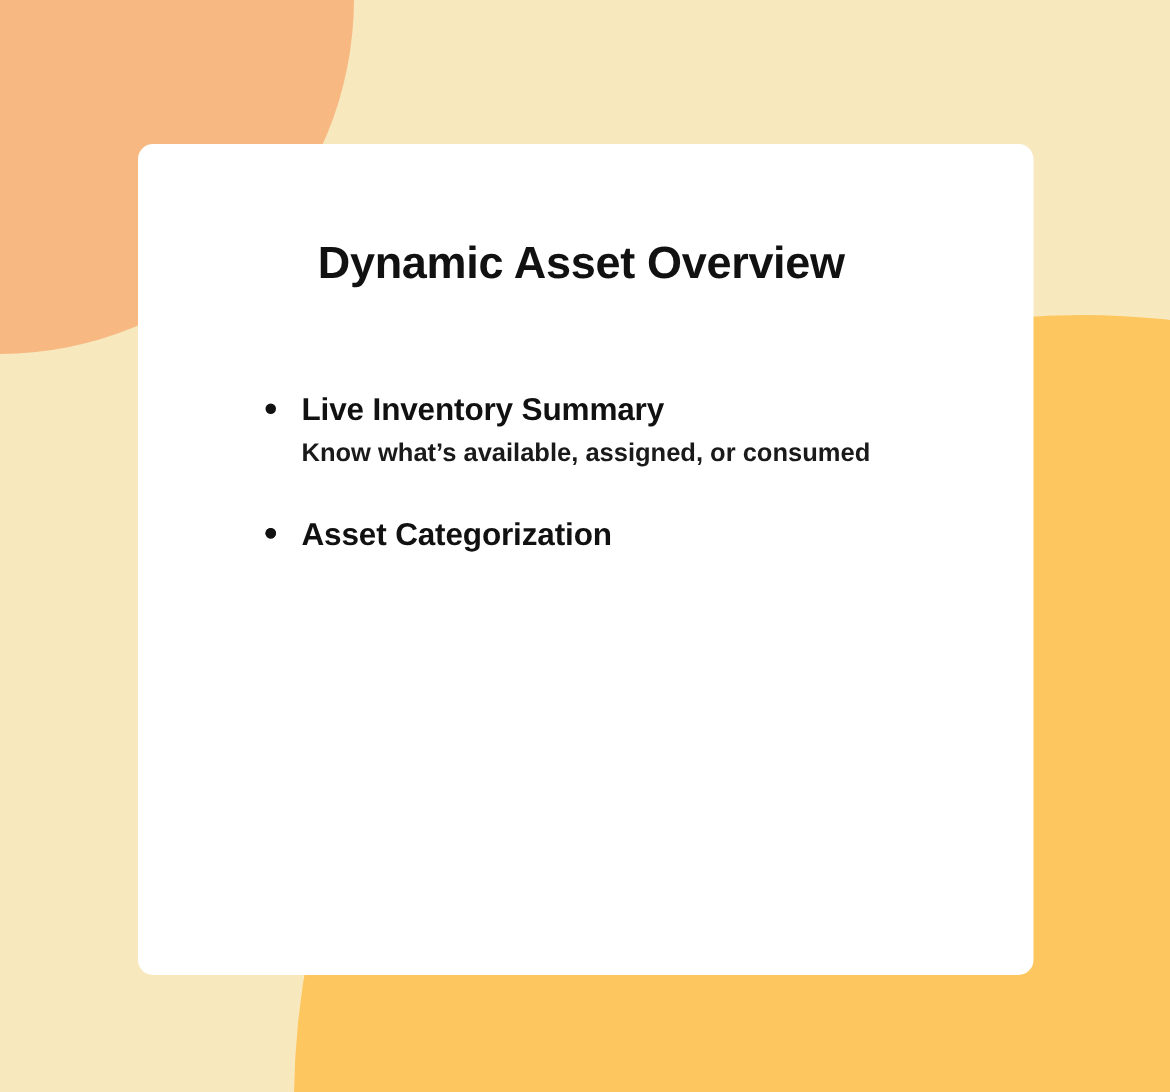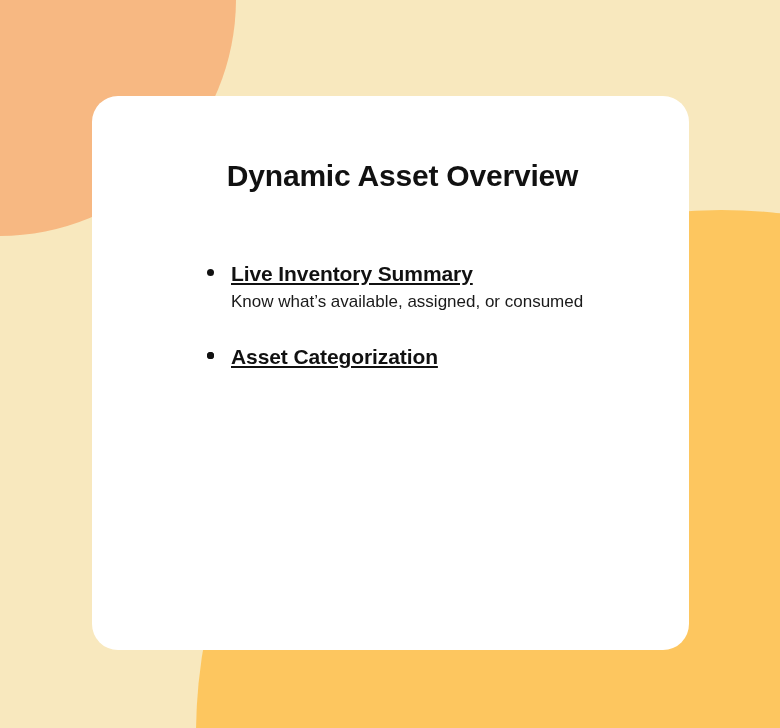--- a/index.html
+++ b/index.html
@@ -43,23 +43,23 @@
   }
 
   
   #card {
     position: absolute;
     left: 92px;
     top: 96px;
     width: 597px;
     height: 554px;
     background: #ffffff;
-    border-radius: 26px;
+    border-radius: 10px;
     box-sizing: border-box;
-    padding: 62px 40px 40px 64px;
+    padding: 62px 40px 40px 34px;
   }
 
   #card-title {
     margin: 0;
     text-align: center;
     font-size: 30px;
     font-weight: bold;
     color: #111111;
     letter-spacing: -0.2px;
     line-height: 1.2;
@@ -93,27 +93,26 @@
     background: #111111;
   }
 
   .feature-title {
     display: block;
     font-size: 21px;
     font-weight: bold;
     color: #111111;
     line-height: 1.35;
     letter-spacing: -0.1px;
-    text-decoration: underline;
   }
 
   .feature-desc {
     display: block;
     font-size: 17px;
-    font-weight: normal;
+    font-weight: bold;
     color: #1a1a1a;
     line-height: 1.5;
     margin-top: 1px;
   }
 </style>
 </head>
 <body>
 
 <div id="slide">
 

